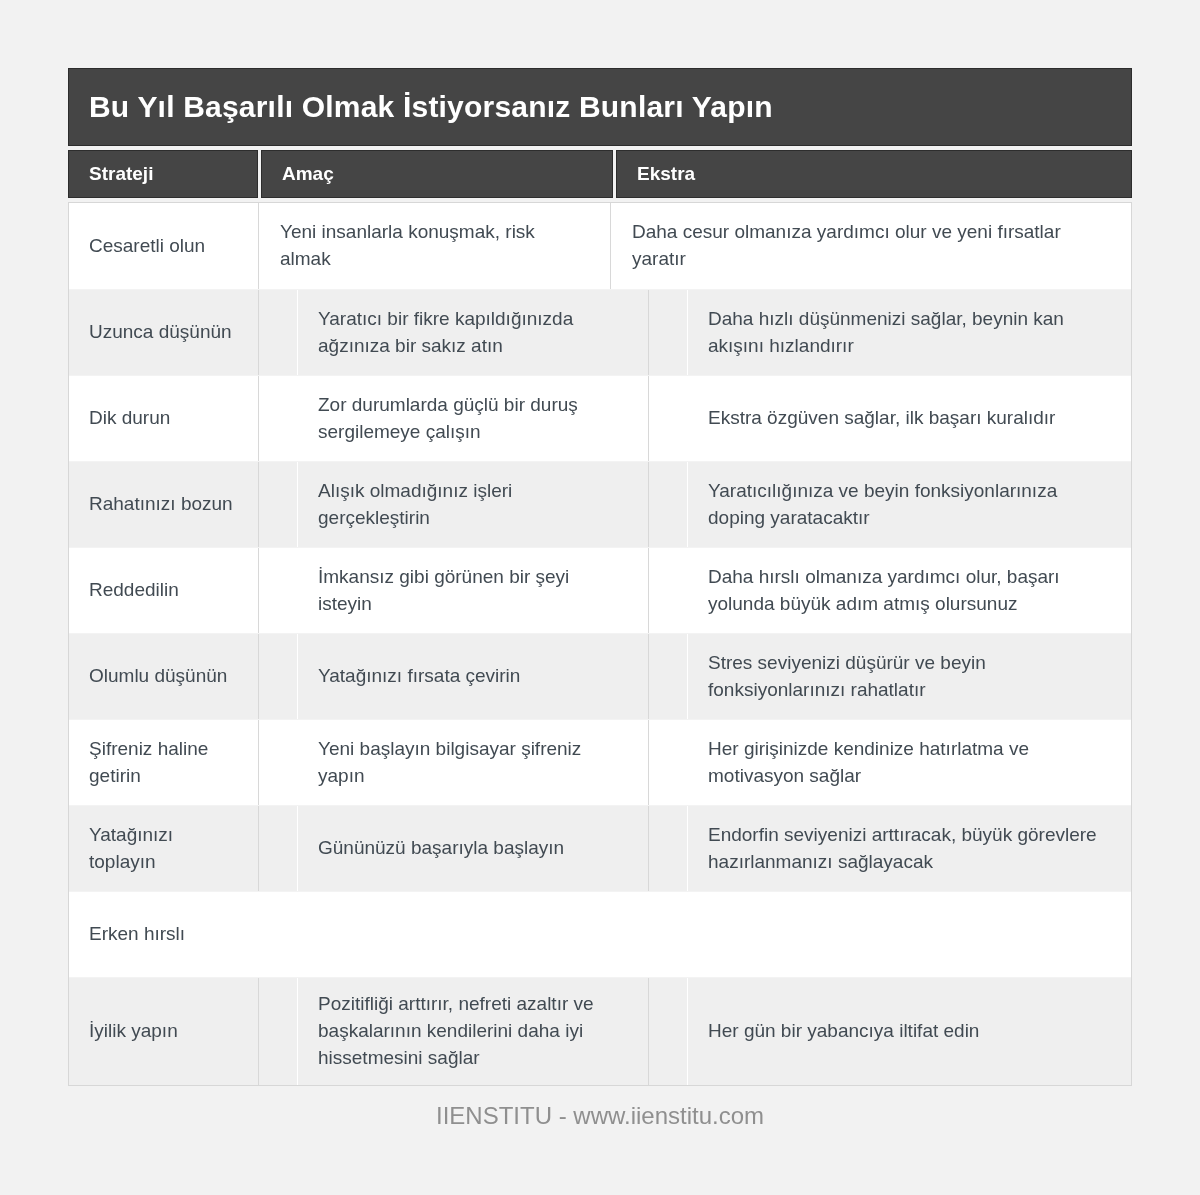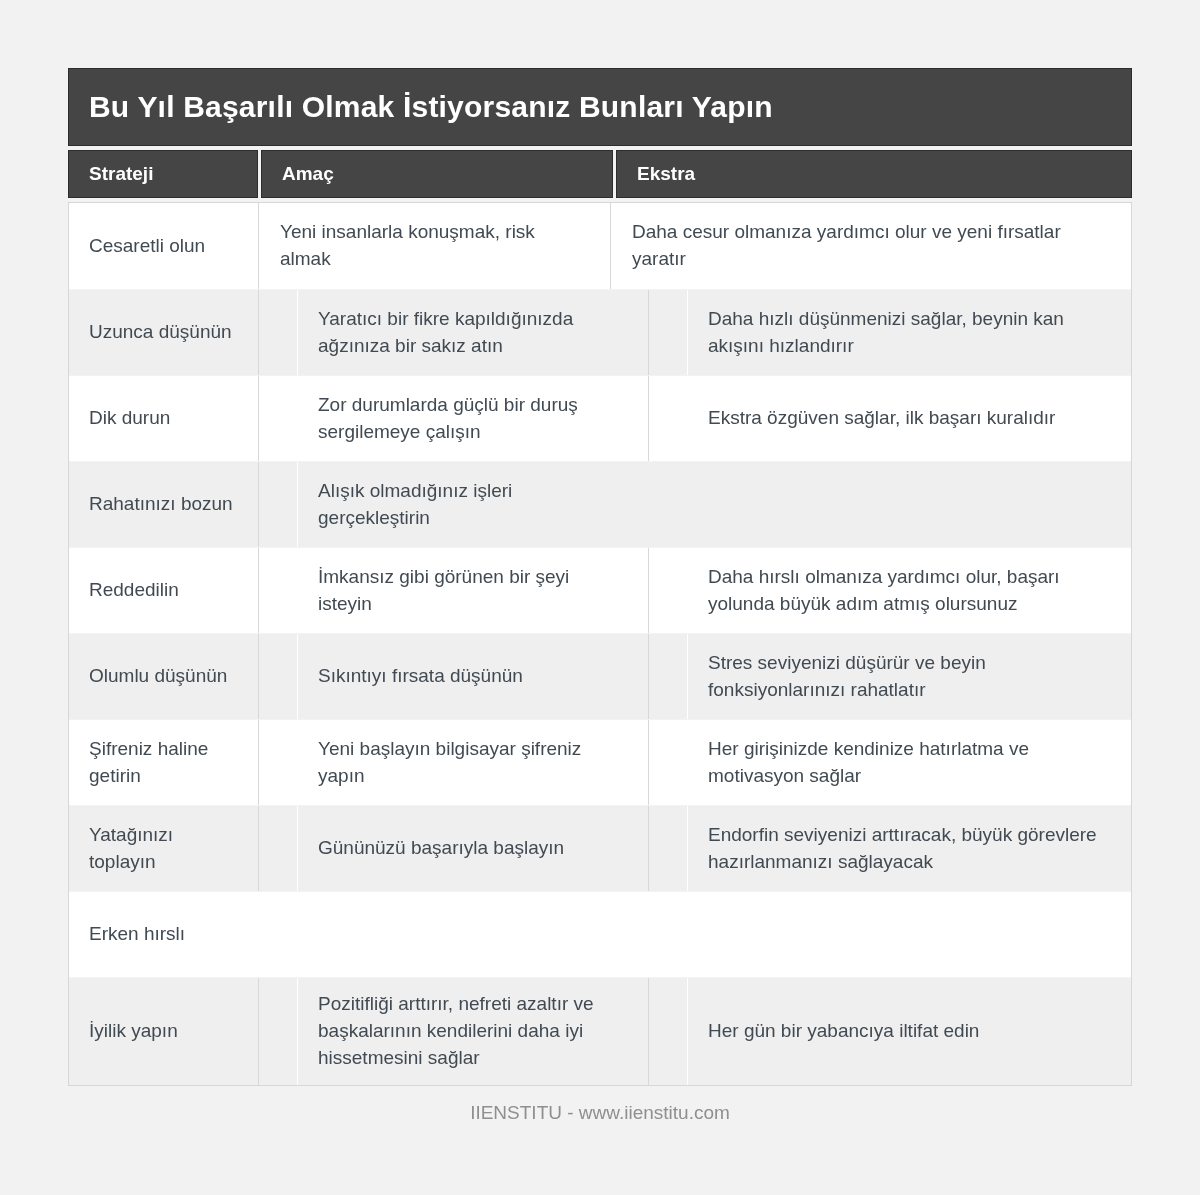--- a/index.html
+++ b/index.html
@@ -84,21 +84,21 @@
     line-height: 1.42;
   }
   .cell:not(:first-child) { border-left: 1px solid #ffffff; }
   .cell:not(:last-child)  { border-right: 1px solid var(--divider); }
   .footer {
     position: absolute;
     left: 0;
     top: 1102px;
     width: 100%;
     text-align: center;
-    font-size: 19px;
+    font-size: 24px;
     color: var(--footer-text);
   }
 </style>
 </head>
 <body>
 
 <div class="page">
   <div class="card">
 
     <div class="title-bar">Bu Yıl Başarılı Olmak İstiyorsanız Bunları Yapın</div>
@@ -124,31 +124,32 @@
 
   <div class="row">
     <div class="cell">Dik durun</div>
     <div class="cell">Zor durumlarda güçlü bir duruş sergilemeye çalışın</div>
     <div class="cell">Ekstra özgüven sağlar, ilk başarı kuralıdır</div>
   </div>
 
   <div class="row alt">
     <div class="cell">Rahatınızı bozun</div>
     <div class="cell">Alışık olmadığınız işleri gerçekleştirin</div>
+    <div class="cell">Yaratıcılığınıza ve beyin fonksiyonlarınıza doping yaratacaktır</div>
   </div>
 
   <div class="row">
     <div class="cell">Reddedilin</div>
     <div class="cell">İmkansız gibi görünen bir şeyi isteyin</div>
     <div class="cell">Daha hırslı olmanıza yardımcı olur, başarı yolunda büyük adım atmış olursunuz</div>
   </div>
 
   <div class="row alt">
     <div class="cell">Olumlu düşünün</div>
-    <div class="cell">Sıkıntıyı fırsata düşünün</div>
+    <div class="cell">Yatağınızı fırsata çevirin</div>
     <div class="cell">Stres seviyenizi düşürür ve beyin fonksiyonlarınızı rahatlatır</div>
   </div>
 
   <div class="row">
     <div class="cell">Şifreniz haline getirin</div>
     <div class="cell">Yeni başlayın bilgisayar şifreniz yapın</div>
     <div class="cell">Her girişinizde kendinize hatırlatma ve motivasyon sağlar</div>
   </div>
 
   <div class="row alt">

